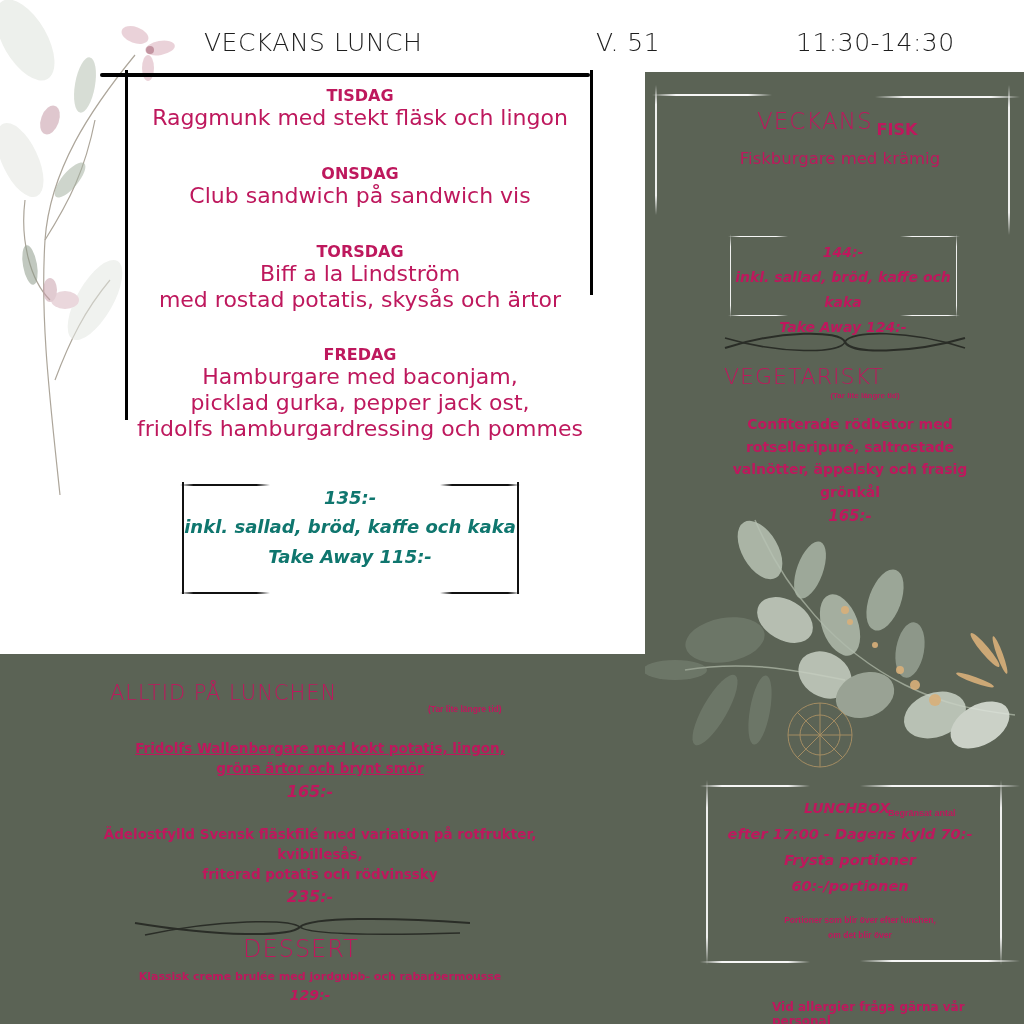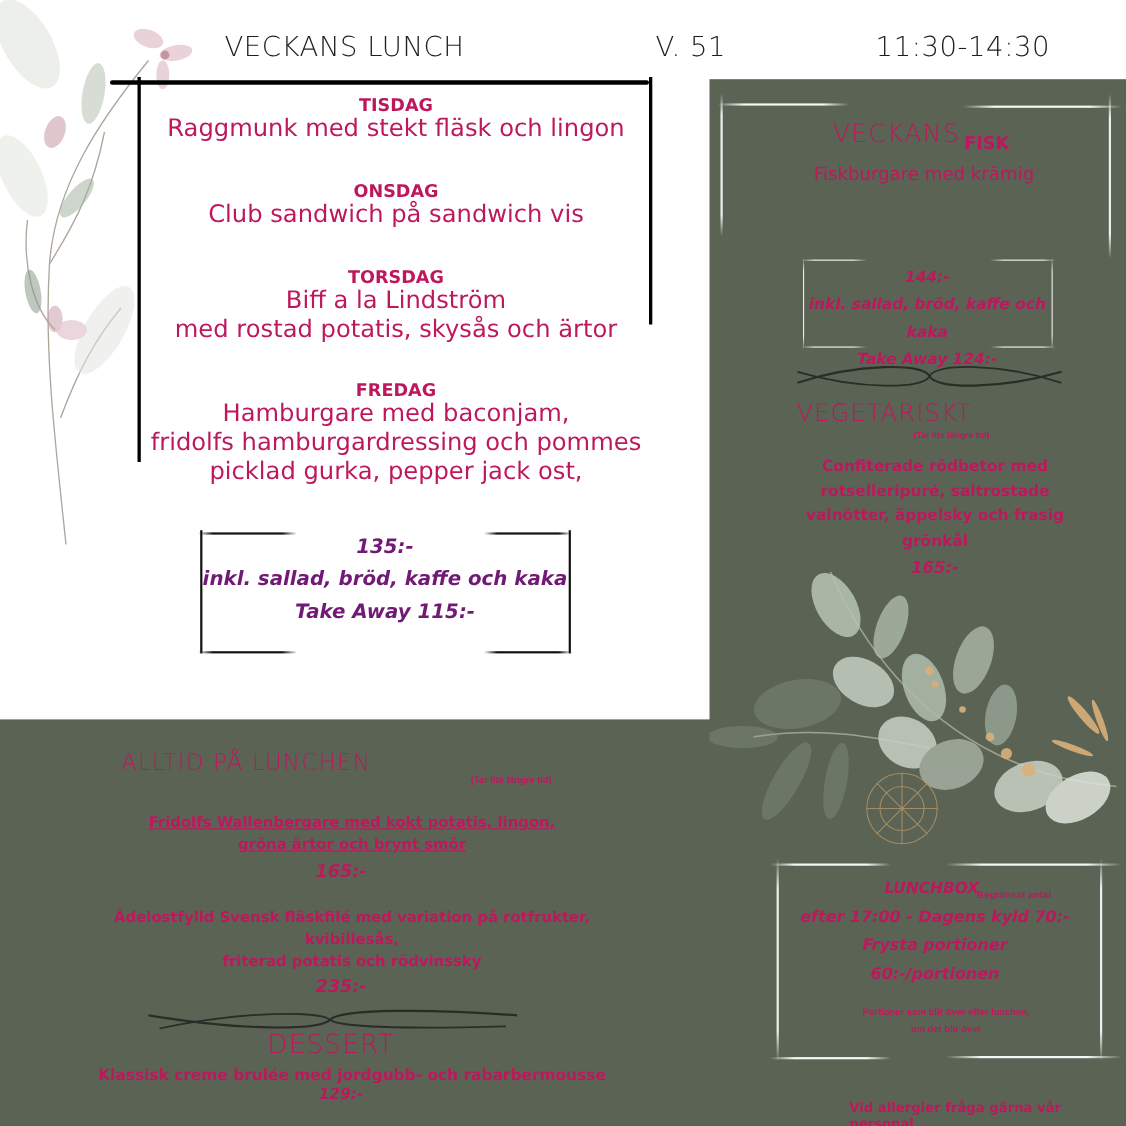--- a/index.html
+++ b/index.html
@@ -21,21 +21,21 @@
   .wvline { position: absolute; background: linear-gradient(180deg, rgba(255,255,255,0), rgba(255,255,255,0.9) 15%, rgba(255,255,255,0.9) 85%, rgba(255,255,255,0)); width: 2px; }
   .bline { position: absolute; background: linear-gradient(90deg, rgba(0,0,0,0), #111 15%, #111 85%, rgba(0,0,0,0)); height: 2px; }
   .bvline { position: absolute; background: #111; width: 2px; }
 
   .day-block { position: absolute; left: 130px; width: 460px; text-align: center; color: #be185d; }
   .day-name { font-family: "DejaVu Sans", sans-serif; font-weight: bold; font-size: 16px; }
   .day-dish { font-family: "DejaVu Sans", sans-serif; font-size: 22px; line-height: 26px; }
 
   .hand { font-family: "DejaVu Sans", sans-serif; font-weight: bold; font-style: italic; }
 
-  .price-box { position: absolute; left: 180px; top: 480px; width: 340px; height: 113px; text-align: center; color: #701a75; }
+  .price-box { position: absolute; left: 180px; top: 480px; width: 340px; height: 113px; text-align: center; color: #0f766e; }
   .price-box .line1 { margin-top: 4px; font-size: 18px; line-height: 28px; }
   .price-box .line2 { font-size: 18px; line-height: 30px; }
   .price-box .line3 { font-size: 18px; line-height: 30px; }
 
   .w { color: #be185d; }
   .thin-title { font-family: "DejaVu Sans", sans-serif; font-weight: 200; letter-spacing: 1px; }
 
   #fisk-title { position: absolute; left: 757px; top: 108px; font-size: 23px; }
   #fisk-title .big { font-family: "DejaVu Sans", sans-serif; font-weight: 200; letter-spacing: 1px; }
   #fisk-title .small { font-family: "DejaVu Sans", sans-serif; font-weight: bold; font-size: 16px; margin-left: 4px; position: relative; top: 6px; }
@@ -47,21 +47,21 @@
   #veg-note { position: absolute; left: 790px; width: 150px; top: 391px; text-align: center; font-size: 8px; font-weight: bold; }
   #veg-dish { position: absolute; left: 705px; width: 290px; top: 413px; text-align: center; font-family: "DejaVu Sans", sans-serif; font-weight: bold; font-size: 14px; line-height: 22.5px; }
   #veg-price { position: absolute; left: 790px; width: 120px; top: 507px; text-align: center; font-size: 15px; }
 
   #alltid-title { position: absolute; left: 110px; top: 681px; font-size: 21px; }
   #alltid-note { position: absolute; left: 428px; top: 704px; font-size: 8.5px; font-weight: bold; }
   .alltid-item { position: absolute; left: 60px; width: 520px; text-align: center; font-family: "DejaVu Sans", sans-serif; font-weight: bold; font-size: 13.5px; line-height: 20px; }
   .alltid-price { position: absolute; left: 250px; width: 120px; text-align: center; font-size: 16px; }
 
   #dessert-title { position: absolute; left: 243px; top: 935px; font-size: 24px; }
-  #dessert-dish { position: absolute; left: 60px; width: 520px; top: 970px; text-align: center; font-family: "DejaVu Sans", sans-serif; font-weight: bold; font-size: 14px; }
+  #dessert-dish { position: absolute; left: 60px; width: 520px; top: 970px; text-align: center; font-family: "DejaVu Sans", sans-serif; font-weight: bold; font-size: 11px; }
   #dessert-price { position: absolute; left: 250px; width: 120px; top: 987px; text-align: center; font-size: 14px; }
 
   #lunchbox-title { position: absolute; left: 804px; top: 800px; font-size: 14px; }
   #lunchbox-note { position: absolute; left: 888px; top: 808px; font-size: 9px; font-weight: bold; }
   .lb-line { position: absolute; left: 705px; width: 290px; text-align: center; font-size: 14.5px; }
   #lunchbox-foot { position: absolute; left: 740px; width: 240px; top: 913px; text-align: center; font-size: 8.5px; font-weight: bold; line-height: 15px; }
 
   #allergy { position: absolute; left: 772px; top: 1000px; font-size: 12px; font-weight: bold; font-family: "DejaVu Sans", sans-serif; }
 
   svg.deco { position: absolute; }
@@ -115,22 +115,22 @@
   <div class="day-dish">Club sandwich på sandwich vis</div>
 </div>
 <div class="day-block" style="top:242px;">
   <div class="day-name">TORSDAG</div>
   <div class="day-dish">Biff a la Lindström</div>
   <div class="day-dish">med rostad potatis, skysås och ärtor</div>
 </div>
 <div class="day-block" style="top:345px;">
   <div class="day-name">FREDAG</div>
   <div class="day-dish">Hamburgare med baconjam,</div>
+  <div class="day-dish">picklad gurka, pepper jack ost,</div>
   <div class="day-dish">fridolfs hamburgardressing och pommes</div>
-  <div class="day-dish">picklad gurka, pepper jack ost,</div>
 </div>
 
 <div class="bline" style="left:180px;top:484px;width:90px;"></div>
 <div class="bline" style="left:440px;top:484px;width:80px;"></div>
 <div class="bline" style="left:180px;top:592px;width:90px;"></div>
 <div class="bline" style="left:440px;top:592px;width:80px;"></div>
 <div class="bvline" style="left:182px;top:482px;height:112px;"></div>
 <div class="bvline" style="left:517px;top:482px;height:112px;"></div>
 <div class="price-box hand">
   <div class="line1">135:-</div>

